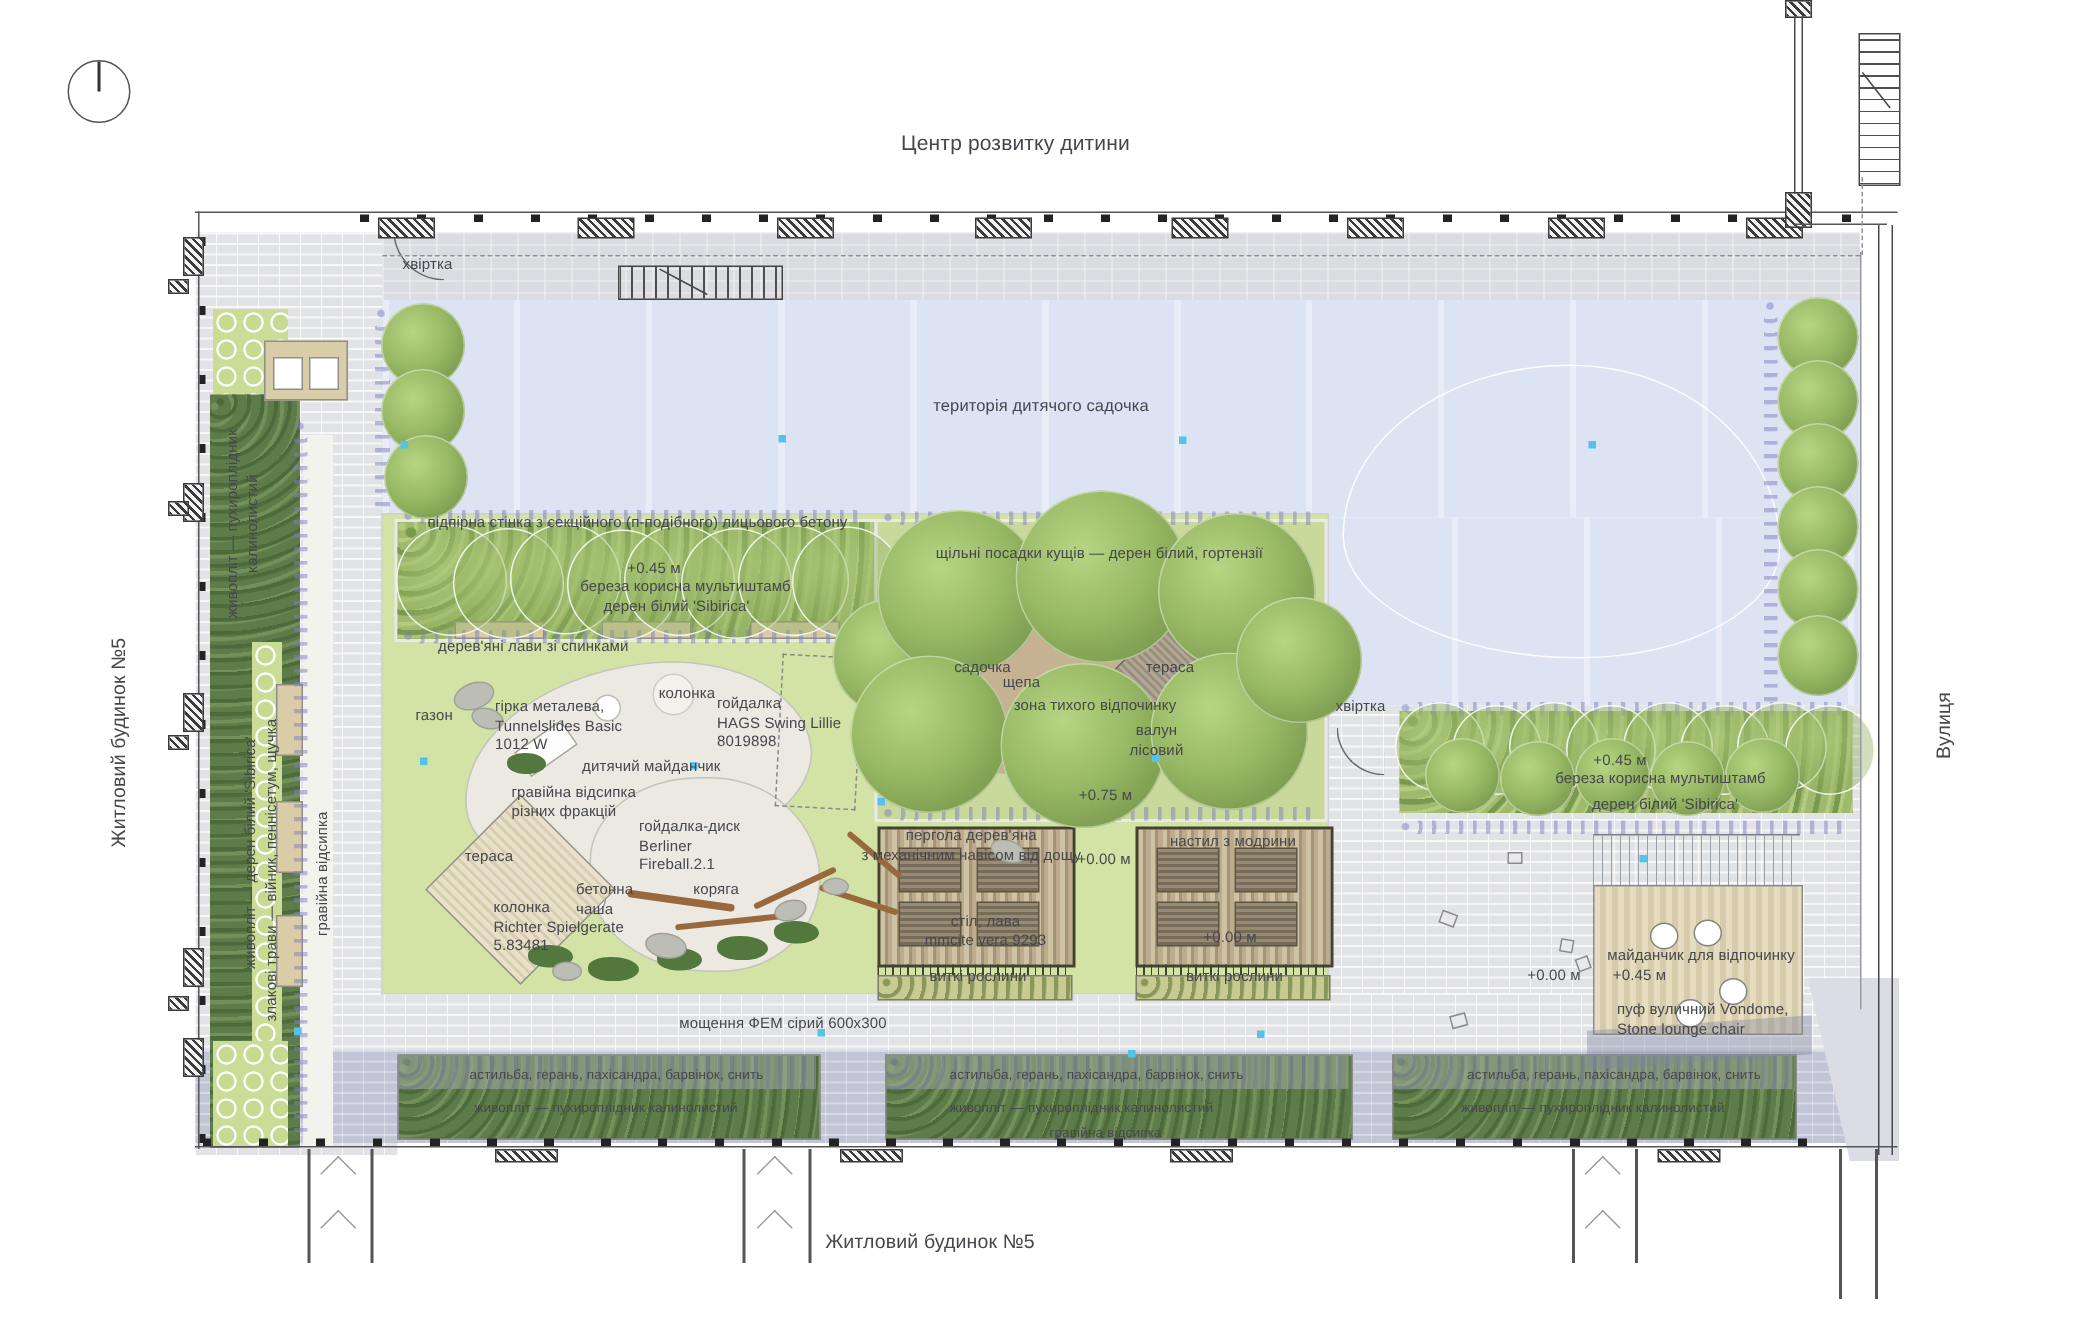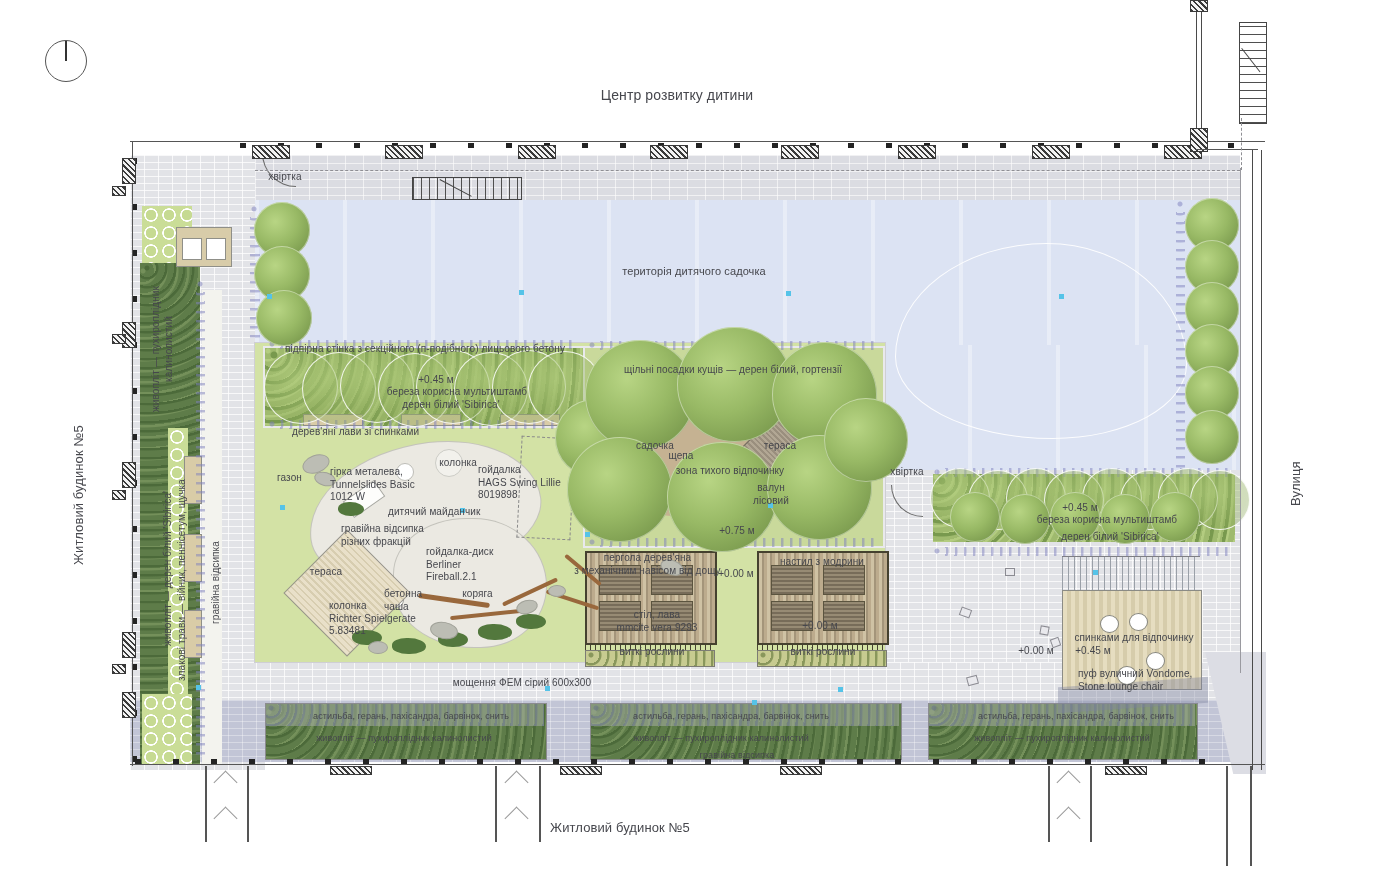--- a/index.html
+++ b/index.html
@@ -369,21 +369,21 @@
   <span class="lbl c" style="left:747px;top:556px;width:150px">настил з модрини</span>
   <span class="lbl c" style="left:612px;top:609px;width:90px">стіл, лава
 mmcite vera 9293</span>
   <span class="lbl c" style="left:785px;top:620px;width:70px">+0.00 м</span>
   <span class="lbl c" style="left:592px;top:646px;width:120px">виткі рослини</span>
   <span class="lbl c" style="left:763px;top:646px;width:120px">виткі рослини</span>
 
   <span class="lbl c" style="left:1045px;top:502px;width:70px">+0.45 м</span>
   <span class="lbl c" style="left:1032px;top:514px;width:150px">береза корисна мультиштамб</span>
   <span class="lbl c" style="left:1035px;top:531px;width:150px">дерен білий 'Sibirica'</span>
-  <span class="lbl c" style="left:1064px;top:632px;width:140px">спинками для відпочинку</span>
+  <span class="lbl c" style="left:1064px;top:632px;width:140px">майданчик для відпочинку</span>
   <span class="lbl c" style="left:1058px;top:645px;width:70px">+0.45 м</span>
   <span class="lbl c" style="left:1001px;top:645px;width:70px">+0.00 м</span>
   <span class="lbl" style="left:1078px;top:668px">пуф вуличний Vondome,
 Stone lounge chair</span>
 
   <span class="lbl c s9" style="left:291px;top:711px;width:240px">астильба, герань, пахісандра, барвінок, снить</span>
   <span class="lbl c s9" style="left:284px;top:733px;width:240px">живопліт — пухироплідник калинолистий</span>
   <span class="lbl c s9" style="left:611px;top:711px;width:240px">астильба, герань, пахісандра, барвінок, снить</span>
   <span class="lbl c s9" style="left:601px;top:733px;width:240px">живопліт — пухироплідник калинолистий</span>
   <span class="lbl c s9" style="left:657px;top:750px;width:160px">гравійна відсипка</span>

